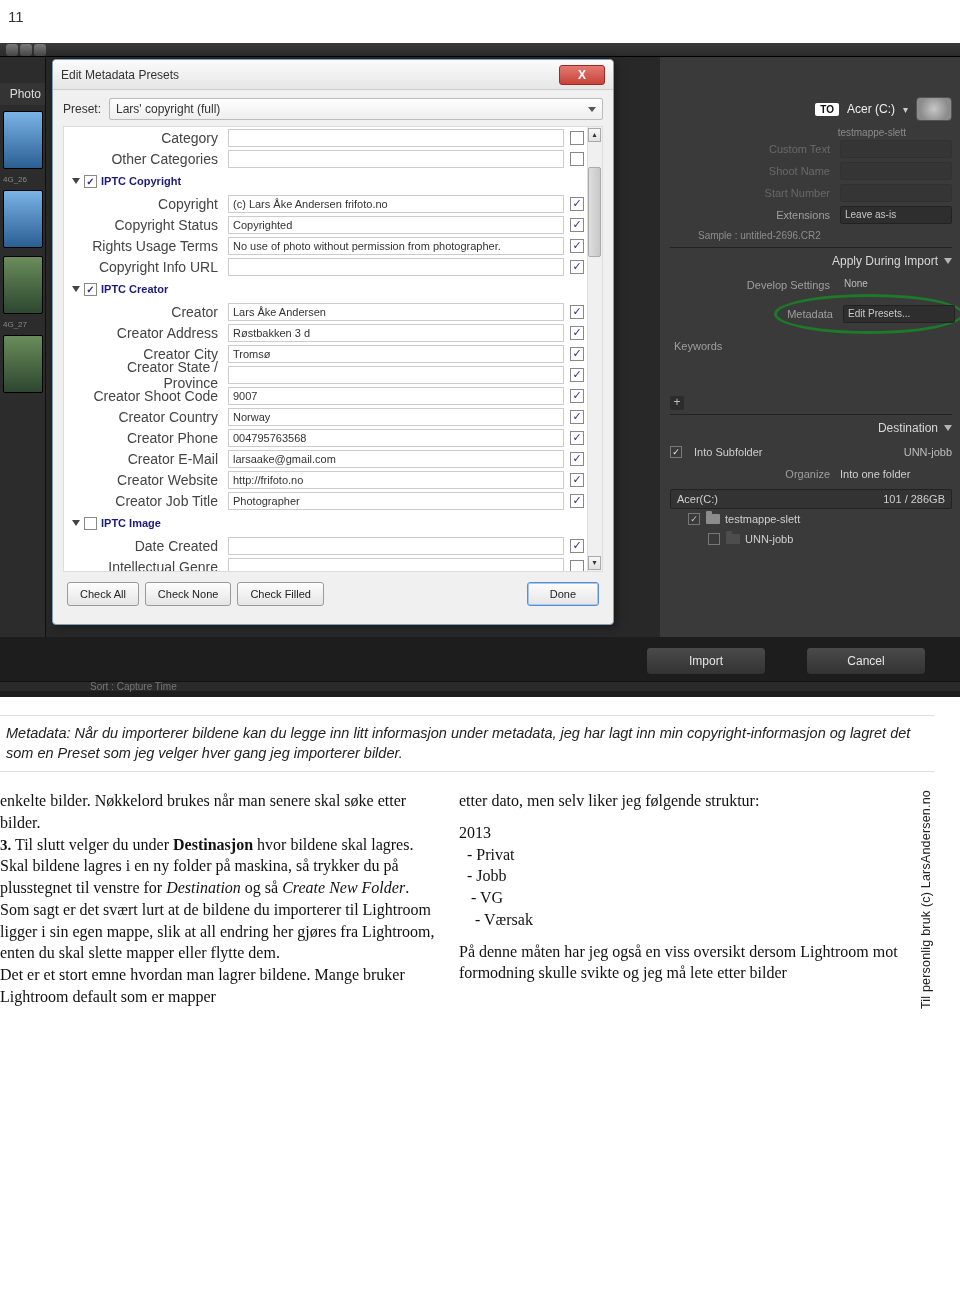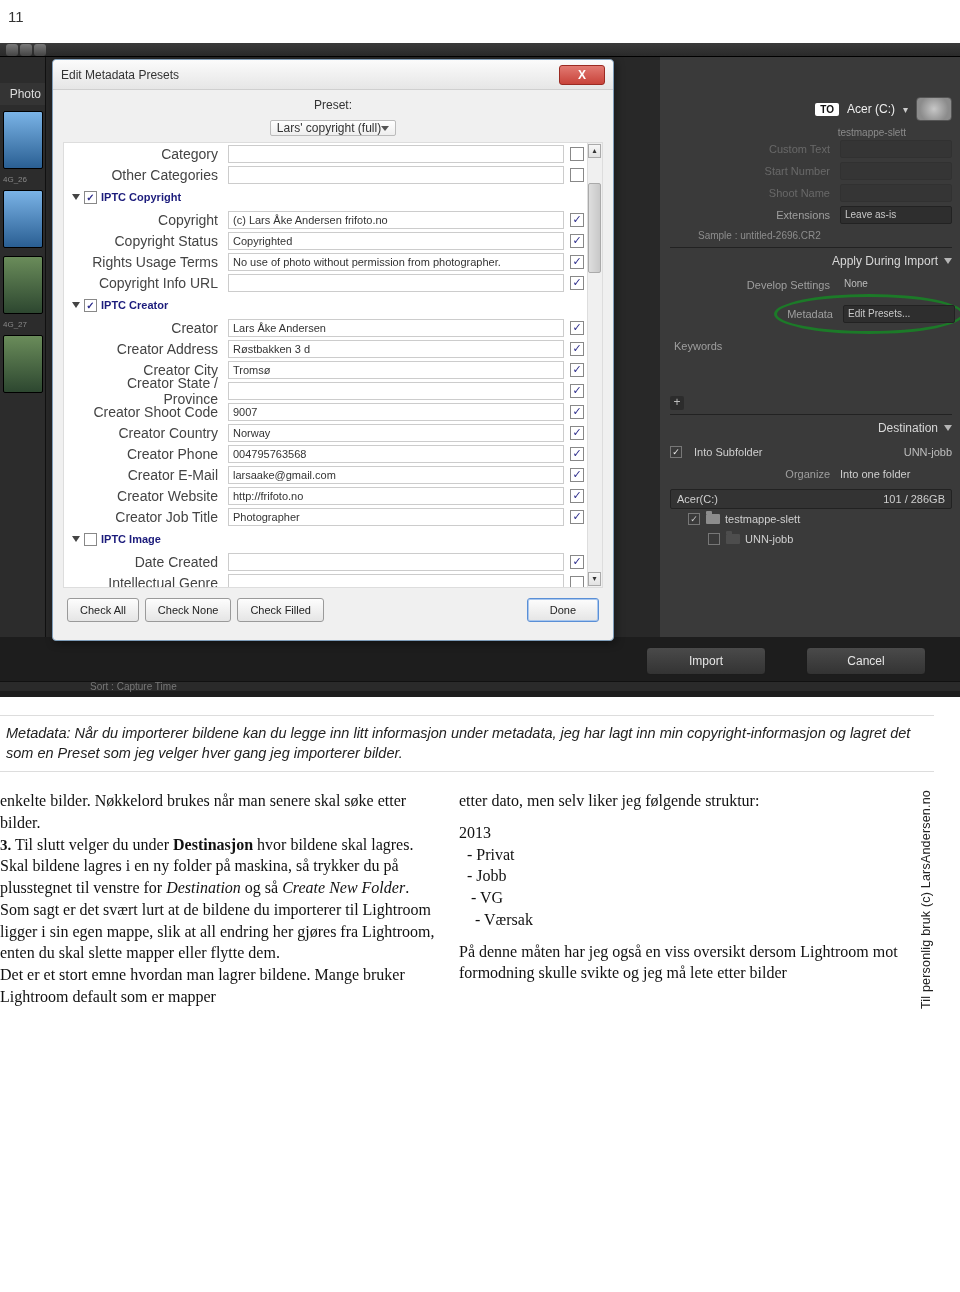--- a/index.html
+++ b/index.html
@@ -36,21 +36,21 @@
     border-bottom:1px solid #cfcfcf; display:flex; align-items:center; padding:0 8px;
     border-radius:4px 4px 0 0;
   }
   .dlg-title .titletxt { font-size:12px; color:#333; flex:1;}
   .closex {
     width:46px; height:20px; background:linear-gradient(#e27a72,#c8433a);
     border:1px solid #9a2a22; border-radius:3px; color:#fff; text-align:center;
     font-weight:bold; line-height:18px; font-size:12px;
   }
   .dlg-body { padding:8px 10px 10px 10px; }
-  .preset-row { display:flex; align-items:center; gap:8px; margin-bottom:6px;flex-direction:column;}
+  .preset-row { display:flex; align-items:center; gap:8px; margin-bottom:6px;}
   .preset-row label { font-size:12px; color:#333; }
   .preset-select {
     flex:1; height:22px; border:1px solid #bbb; border-radius:2px;
     background:linear-gradient(#fff,#eee); padding:0 6px; font-size:12px;
     display:flex; align-items:center; justify-content:space-between;
   }
   .chev { width:0; height:0; border-left:4px solid transparent; border-right:4px solid transparent; border-top:5px solid #555;}
   .fields-panel { background:#fff; border:1px solid #ddd; height:446px; overflow:hidden; position:relative;}
   .scroll-track { position:absolute; right:0; top:0; width:15px; height:100%; background:#f0f0f0; border-left:1px solid #ddd;}
   .scroll-thumb { position:absolute; right:1px; top:40px; width:13px; height:90px; background:linear-gradient(90deg,#dedede,#c8c8c8); border:1px solid #aaa; border-radius:2px;}
@@ -304,25 +304,25 @@
         <span class="disk-icon"></span>
       </div>
       <div class="mini-folder">testmappe-slett</div>
 
       <div id="dimmed-rows">
             <div class="rp-row">
               <span class="rp-label" style="opacity: 0.45;">Custom Text</span>
               <span class="rp-val" style="opacity: 0.35;"></span>
             </div>
             <div class="rp-row">
+              <span class="rp-label" style="opacity: 0.45;">Shoot Name</span>
+              <span class="rp-val" style="opacity: 0.35;"></span>
+            </div>
+            <div class="rp-row">
               <span class="rp-label" style="opacity: 0.45;">Start Number</span>
-              <span class="rp-val" style="opacity: 0.35;"></span>
-            </div>
-            <div class="rp-row">
-              <span class="rp-label" style="opacity: 0.45;">Shoot Name</span>
               <span class="rp-val" style="opacity: 0.35;"></span>
             </div>
           </div>
 
       <div class="rp-row">
         <span class="rp-label">Extensions</span>
         <span class="rp-val">Leave as-is</span>
       </div>
       <div class="rp-sample">
         <span>Sample :</span>&nbsp;<span>untitled-2696.CR2</span>

